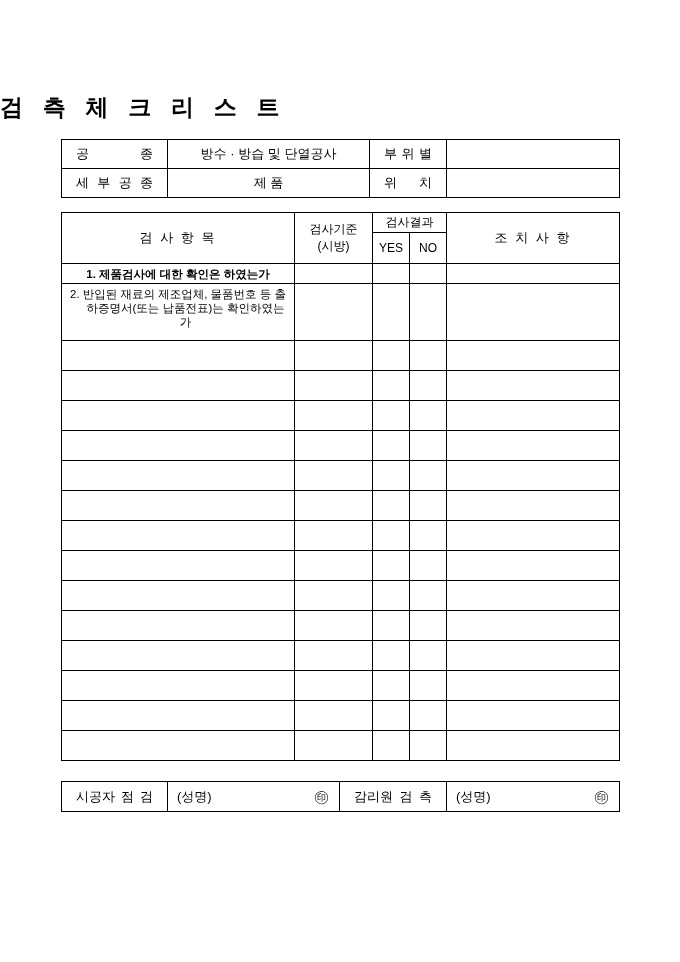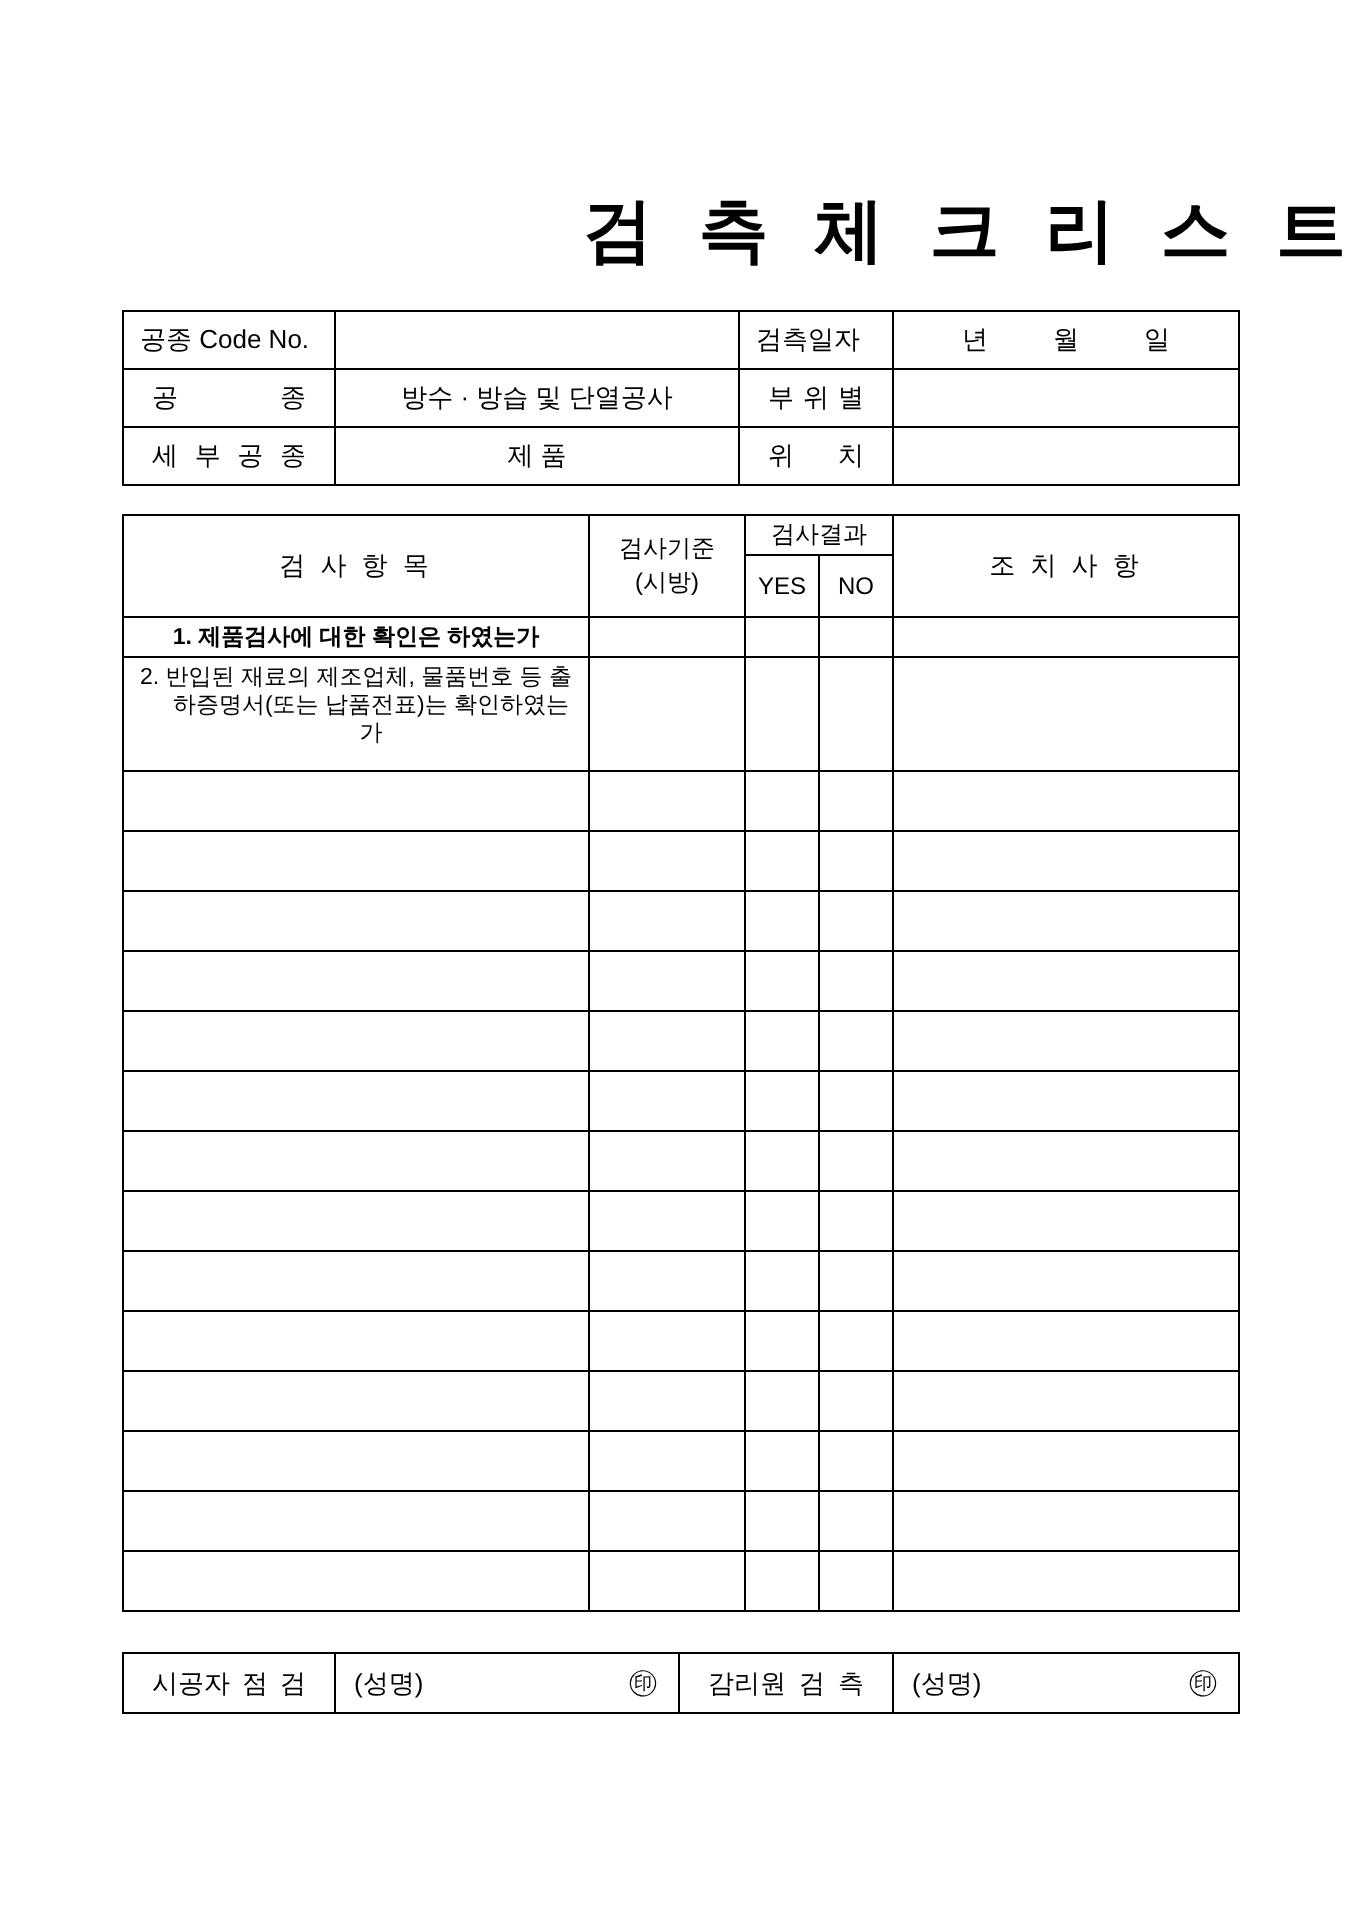--- a/index.html
+++ b/index.html
@@ -6,24 +6,24 @@
   html, body { background: #ffffff; }
   body {
     width: 680px; height: 962px;
     font-family: "Liberation Sans", sans-serif;
     color: #000;
   }
   .page { position: relative; width: 680px; height: 962px; background: #fff; }
 
   .title {
     padding-top: 92px;
-    text-align: right;
+    text-align: left;
     font-family: "Liberation Serif", serif;
     font-weight: bold;
-    font-size: 35px;
+    font-size: 23px;
     letter-spacing: 7px;
     white-space: nowrap;
   }
 
   table {
     border-collapse: collapse;
     table-layout: fixed;
     margin-left: 61px;
     width: 558px;
   }
@@ -82,26 +82,20 @@
 
   <table class="info-table">
     <colgroup>
       <col style="width:106px">
         <col style="width:202px">
         <col style="width:77px">
         <col style="width:173px">
     </colgroup>
     <tbody>
       <tr>
-        <td class="cell-left">공종 Code No.</td>
-        <td class="cell-center"></td>
-        <td class="cell-left">검측일자</td>
-        <td class="cell-spread-wide">년 월 일</td>
-      </tr>
-      <tr>
         <td class="cell-spread">공 종</td>
         <td class="cell-center">방수 · 방습 및 단열공사</td>
         <td class="cell-spread">부 위 별</td>
         <td class="cell-center"></td>
       </tr>
       <tr>
         <td class="cell-spread">세 부 공 종</td>
         <td class="cell-center">제 품</td>
         <td class="cell-spread">위 치</td>
         <td class="cell-center"></td>

